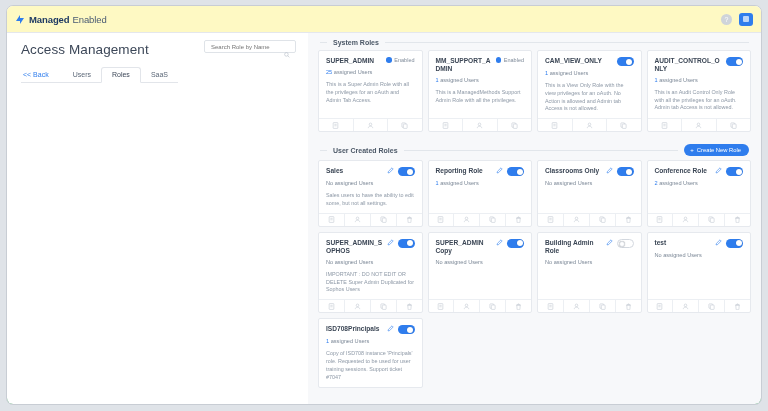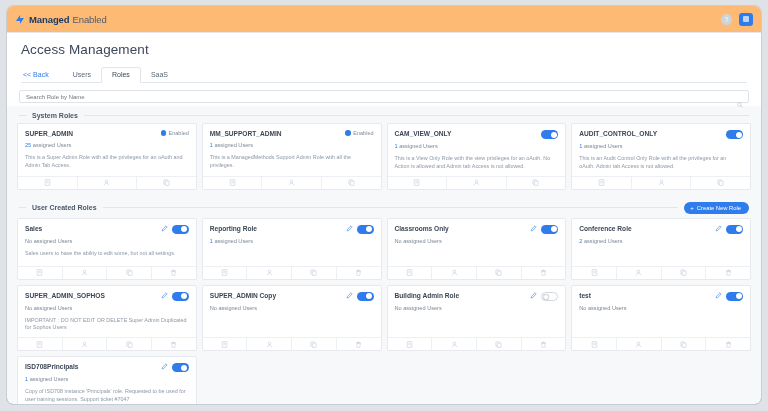--- a/index.html
+++ b/index.html
@@ -20,21 +20,21 @@
     border-radius: 7px;
     border: 1px solid #c8cdd4;
     overflow: hidden;
     position: relative;
     display: flex;
     flex-direction: column;
   }
   
   .topbar {
     height: 27px;
-    background: #fdba74;
+    background: #fef9c3;
     border-bottom: 1px solid #e4e7ec;
     display: flex;
     align-items: center;
     padding: 0 8px;
     flex: none;
   }
   .brand { display: flex; align-items: center; gap: 3px; }
   .brand-mark {
     width: 11px; height: 11px;
     position: relative;
@@ -56,21 +56,20 @@
     display:flex; align-items:center; justify-content:center;
   }
   .icon-app span {
     display:block; width:6px; height:6px; background:#bcd6fa; border-radius:1px;
   }
   
   .page {
     flex: 1;
     background: #15803d;
     display: flex;
-    flex-direction: column;
     overflow: hidden;
   }
   .page-head {
     padding: 9px 14px 0 14px;
     background:#fff;
     flex: none;
   }
   .page-title {
     font-size: 13.5px;
     font-weight: 400;

